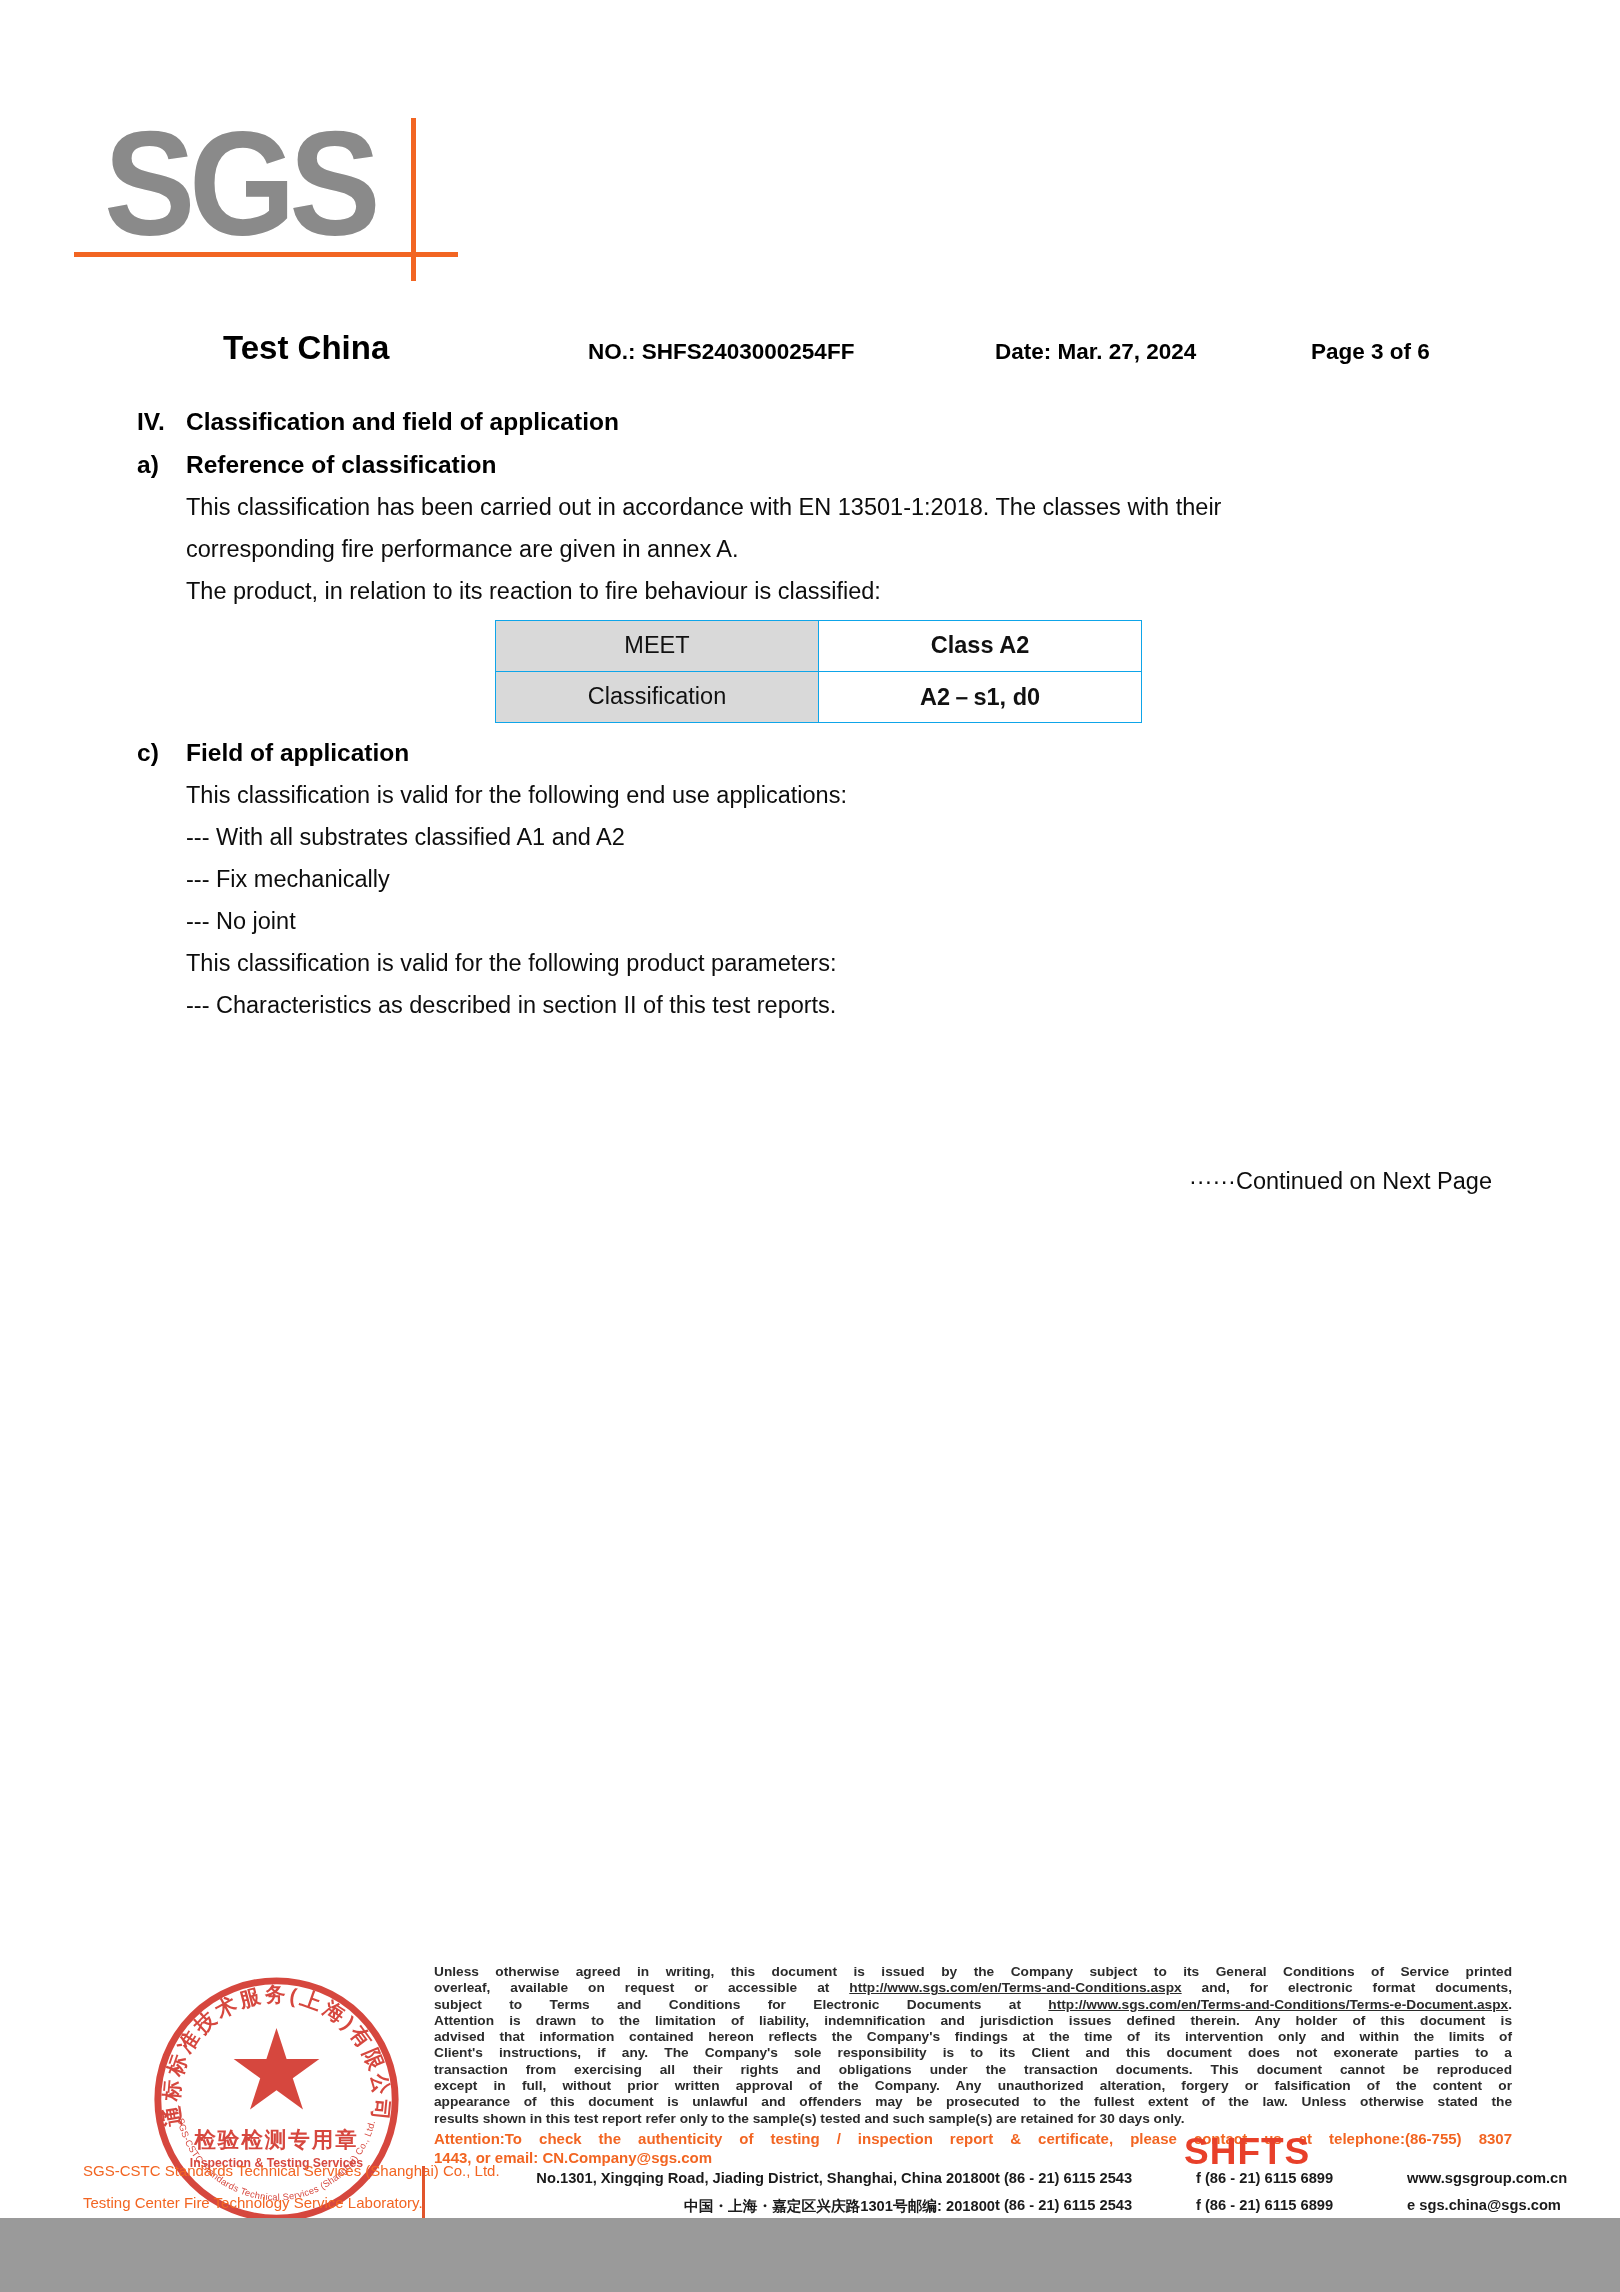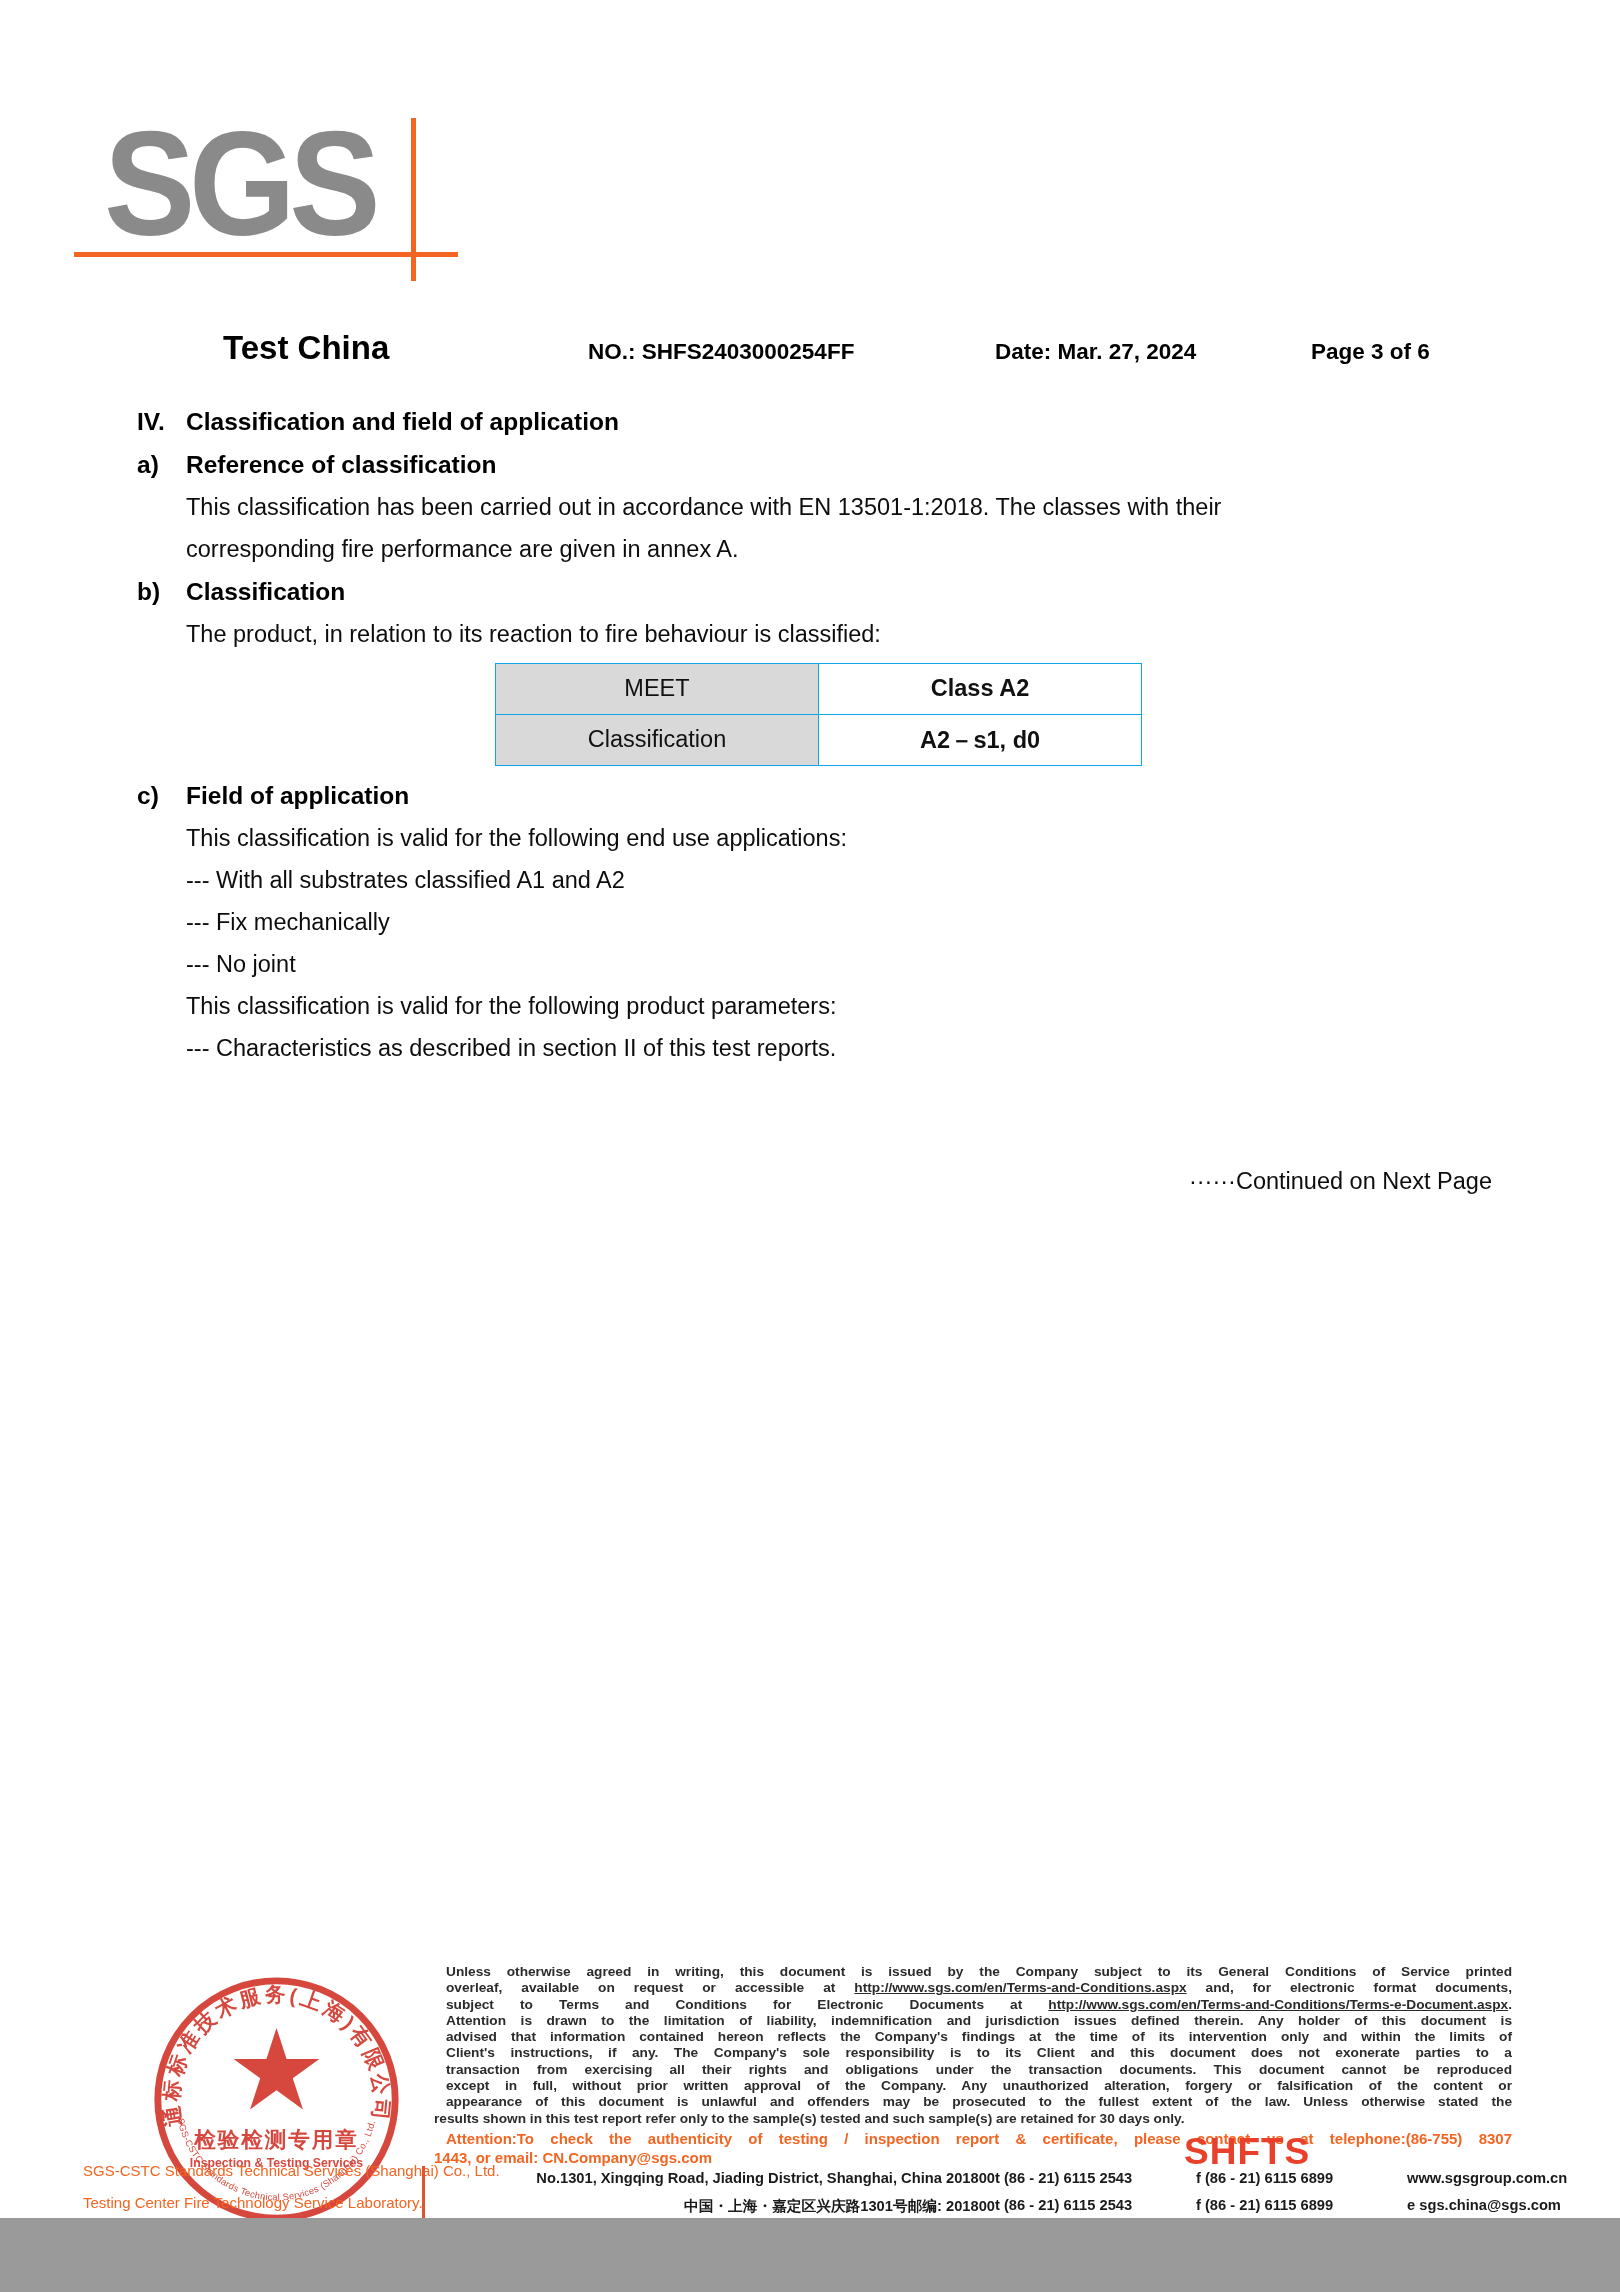--- a/index.html
+++ b/index.html
@@ -35,21 +35,21 @@
   .continued{position:absolute;right:128px;top:1168px;font-size:23.5px;color:#0d0d0d;white-space:nowrap;}
   
   .stamp{position:absolute;left:149px;top:1972px;opacity:.9;}
   .company-orange{
     position:absolute;left:83px;color:#f26522;font-size:15px;line-height:18.6px;white-space:nowrap;
   }
   .co1{top:2162px;} .co2{top:2194px;}
   .disclaimer{position:absolute;left:434px;top:1964px;width:1078px;
     font-size:13.7px;line-height:16.3px;font-weight:bold;color:#2b2b2b;}
   .dline{white-space:normal;}
-  .just{text-align:justify;text-align-last:justify;margin-left:12px;}
+  .just{text-align:justify;text-align-last:justify;}
   .u{text-decoration:underline;}
   .attention{position:absolute;left:434px;top:2129px;width:1078px;
     font-size:15px;line-height:19px;font-weight:bold;color:#f26522;}
   .shfts{position:absolute;left:1184px;top:2131px;font-size:37px;font-weight:bold;
     color:#e8402a;letter-spacing:1px;}
   .addr-vline{position:absolute;left:422px;top:2166px;width:2.9px;height:96px;background:#e2552c;}
   .addr-hline{position:absolute;left:422px;top:2221px;width:1189px;height:3.9px;background:#e2552c;}
   .addr{position:absolute;left:434px;width:1176px;display:flex;font-size:14.7px;font-weight:bold;color:#1a1a1a;white-space:nowrap;}
   .addr.r1{top:2170px;} .addr.r2{top:2197px;}
   .addr .c-addr{width:561px;display:flex;justify-content:flex-end;}
@@ -73,23 +73,20 @@
 
   <div class="body">
     <div class="hrow">
       <span class="num">IV.</span><span>Classification and field of application</span>
     </div>
     <div class="hrow">
       <span class="num">a)</span><span>Reference of classification</span>
     </div>
     <div class="line">This classification has been carried out in accordance with EN 13501-1:2018. The classes with their</div>
     <div class="line">corresponding fire performance are given in annex A.</div>
-    <div class="hrow">
-      <span class="num">b)</span><span>Classification</span>
-    </div>
     <div class="line">The product, in relation to its reaction to fire behaviour is classified:</div>
 
     <table class="cls">
       <tbody>
           <tr>
         <td class="gray">MEET</td>
         <td class="val">Class A2</td>
       </tr>
       <tr>
         <td class="gray">Classification</td>

